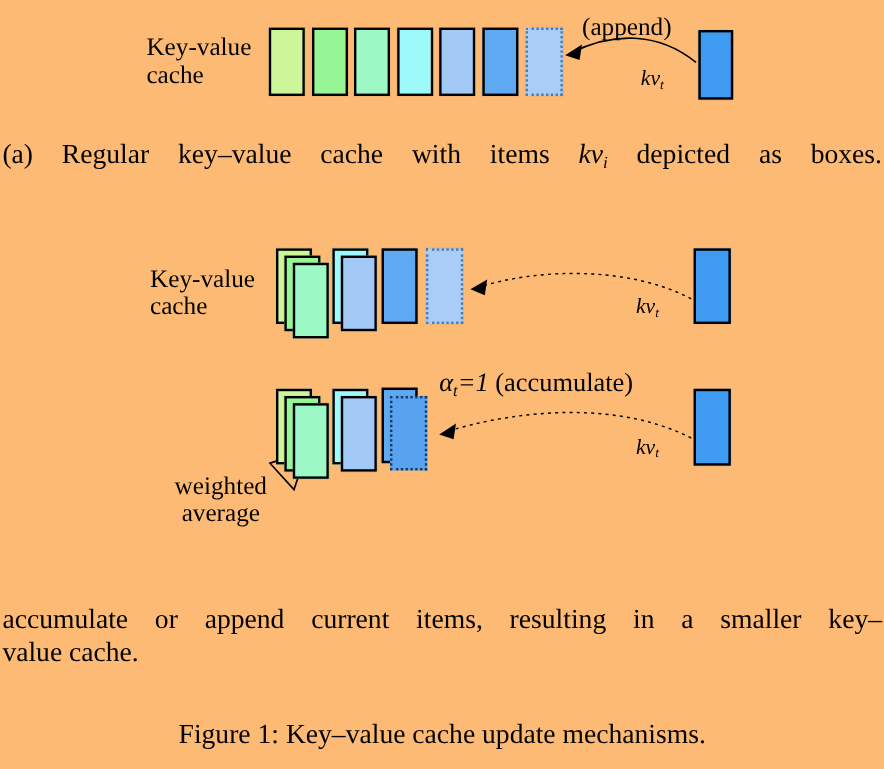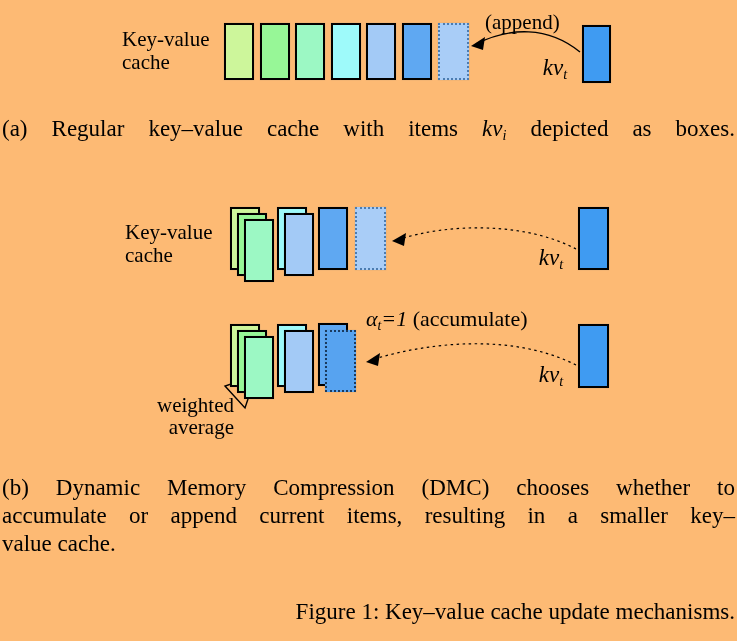--- a/index.html
+++ b/index.html
@@ -8,24 +8,24 @@
     font-family:"Liberation Serif", serif; color:#000; overflow:hidden;
   }
   .abs { position:absolute; }
   .box { position:absolute; box-sizing:border-box; border:2px solid #000; box-shadow:0 0 1px rgba(120,120,120,.45); }
   .box.dotted { border-style:dotted; }
   .prelines { white-space:pre-line; }
   .it { font-style:italic; }
   sub { font-size:.62em; vertical-align:-0.28em; font-style:inherit; }
   .diagram-label { font-size:21px; line-height:23px; }
   .alpha-label { font-size:22px; }
-  .kvt-label { font-size:23px; font-style:italic; text-align:center; width:42px; }
+  .kvt-label { font-size:18px; font-style:italic; text-align:left; width:42px; }
   .caption { font-size:23px; line-height:28px; width:733px; left:2px; }
   .jline { text-align:justify; text-align-last:justify; }
-  .center { text-align:right; }
+  .center { text-align:center; }
   svg.overlay { position:absolute; left:0; top:0; pointer-events:none; }
 </style>
 </head>
 <body>
 
 <div id="canvas">
 
   <div class="abs diagram-label prelines" style="left:122px; top:28px;">Key-value
 cache</div>
   <div class="abs diagram-label" style="left:485px; top:11px;">(append)</div>
@@ -35,21 +35,20 @@
 
   <div class="abs diagram-label prelines" style="left:125px; top:221px;">Key-value
 cache</div>
   <div class="abs kvt-label" style="left:530px; top:245px;"><span class="it">kv</span><sub class="it">t</sub></div>
 
   <div class="abs alpha-label" style="left:366px; top:306px;"><span class="it">α</span><sub class="it">t</sub><span class="it">=1</span><span> (accumulate)</span></div>
   <div class="abs kvt-label" style="left:530px; top:362px;"><span class="it">kv</span><sub class="it">t</sub></div>
   <div class="abs diagram-label prelines center" style="left:134px; top:394px; width:100px; line-height:22px;">weighted
 average</div>
 
-  <div class="abs caption jline" style="top:474px;">(b) Dynamic Memory Compression (DMC) chooses whether to</div>
   <div class="abs caption jline" style="top:502px;">accumulate or append current items, resulting in a smaller key–</div>
   <div class="abs caption" style="top:530px;">value cache.</div>
 
   <div class="abs caption center" style="top:598px;">Figure 1: Key–value cache update mechanisms.</div>
 
   <svg class="overlay" width="737" height="641">
     <path d="M 580,52 C 548,26 510,27 476,44" stroke="#000" stroke-width="1.4" fill="none"></path>
     <polygon points="471,46 485,37 483,50" fill="#000"></polygon>
 
     <path d="M 576,249 C 525,222 448,223 397,240" stroke="#000" stroke-width="1.2" fill="none" stroke-dasharray="2.5,3.5"></path>

